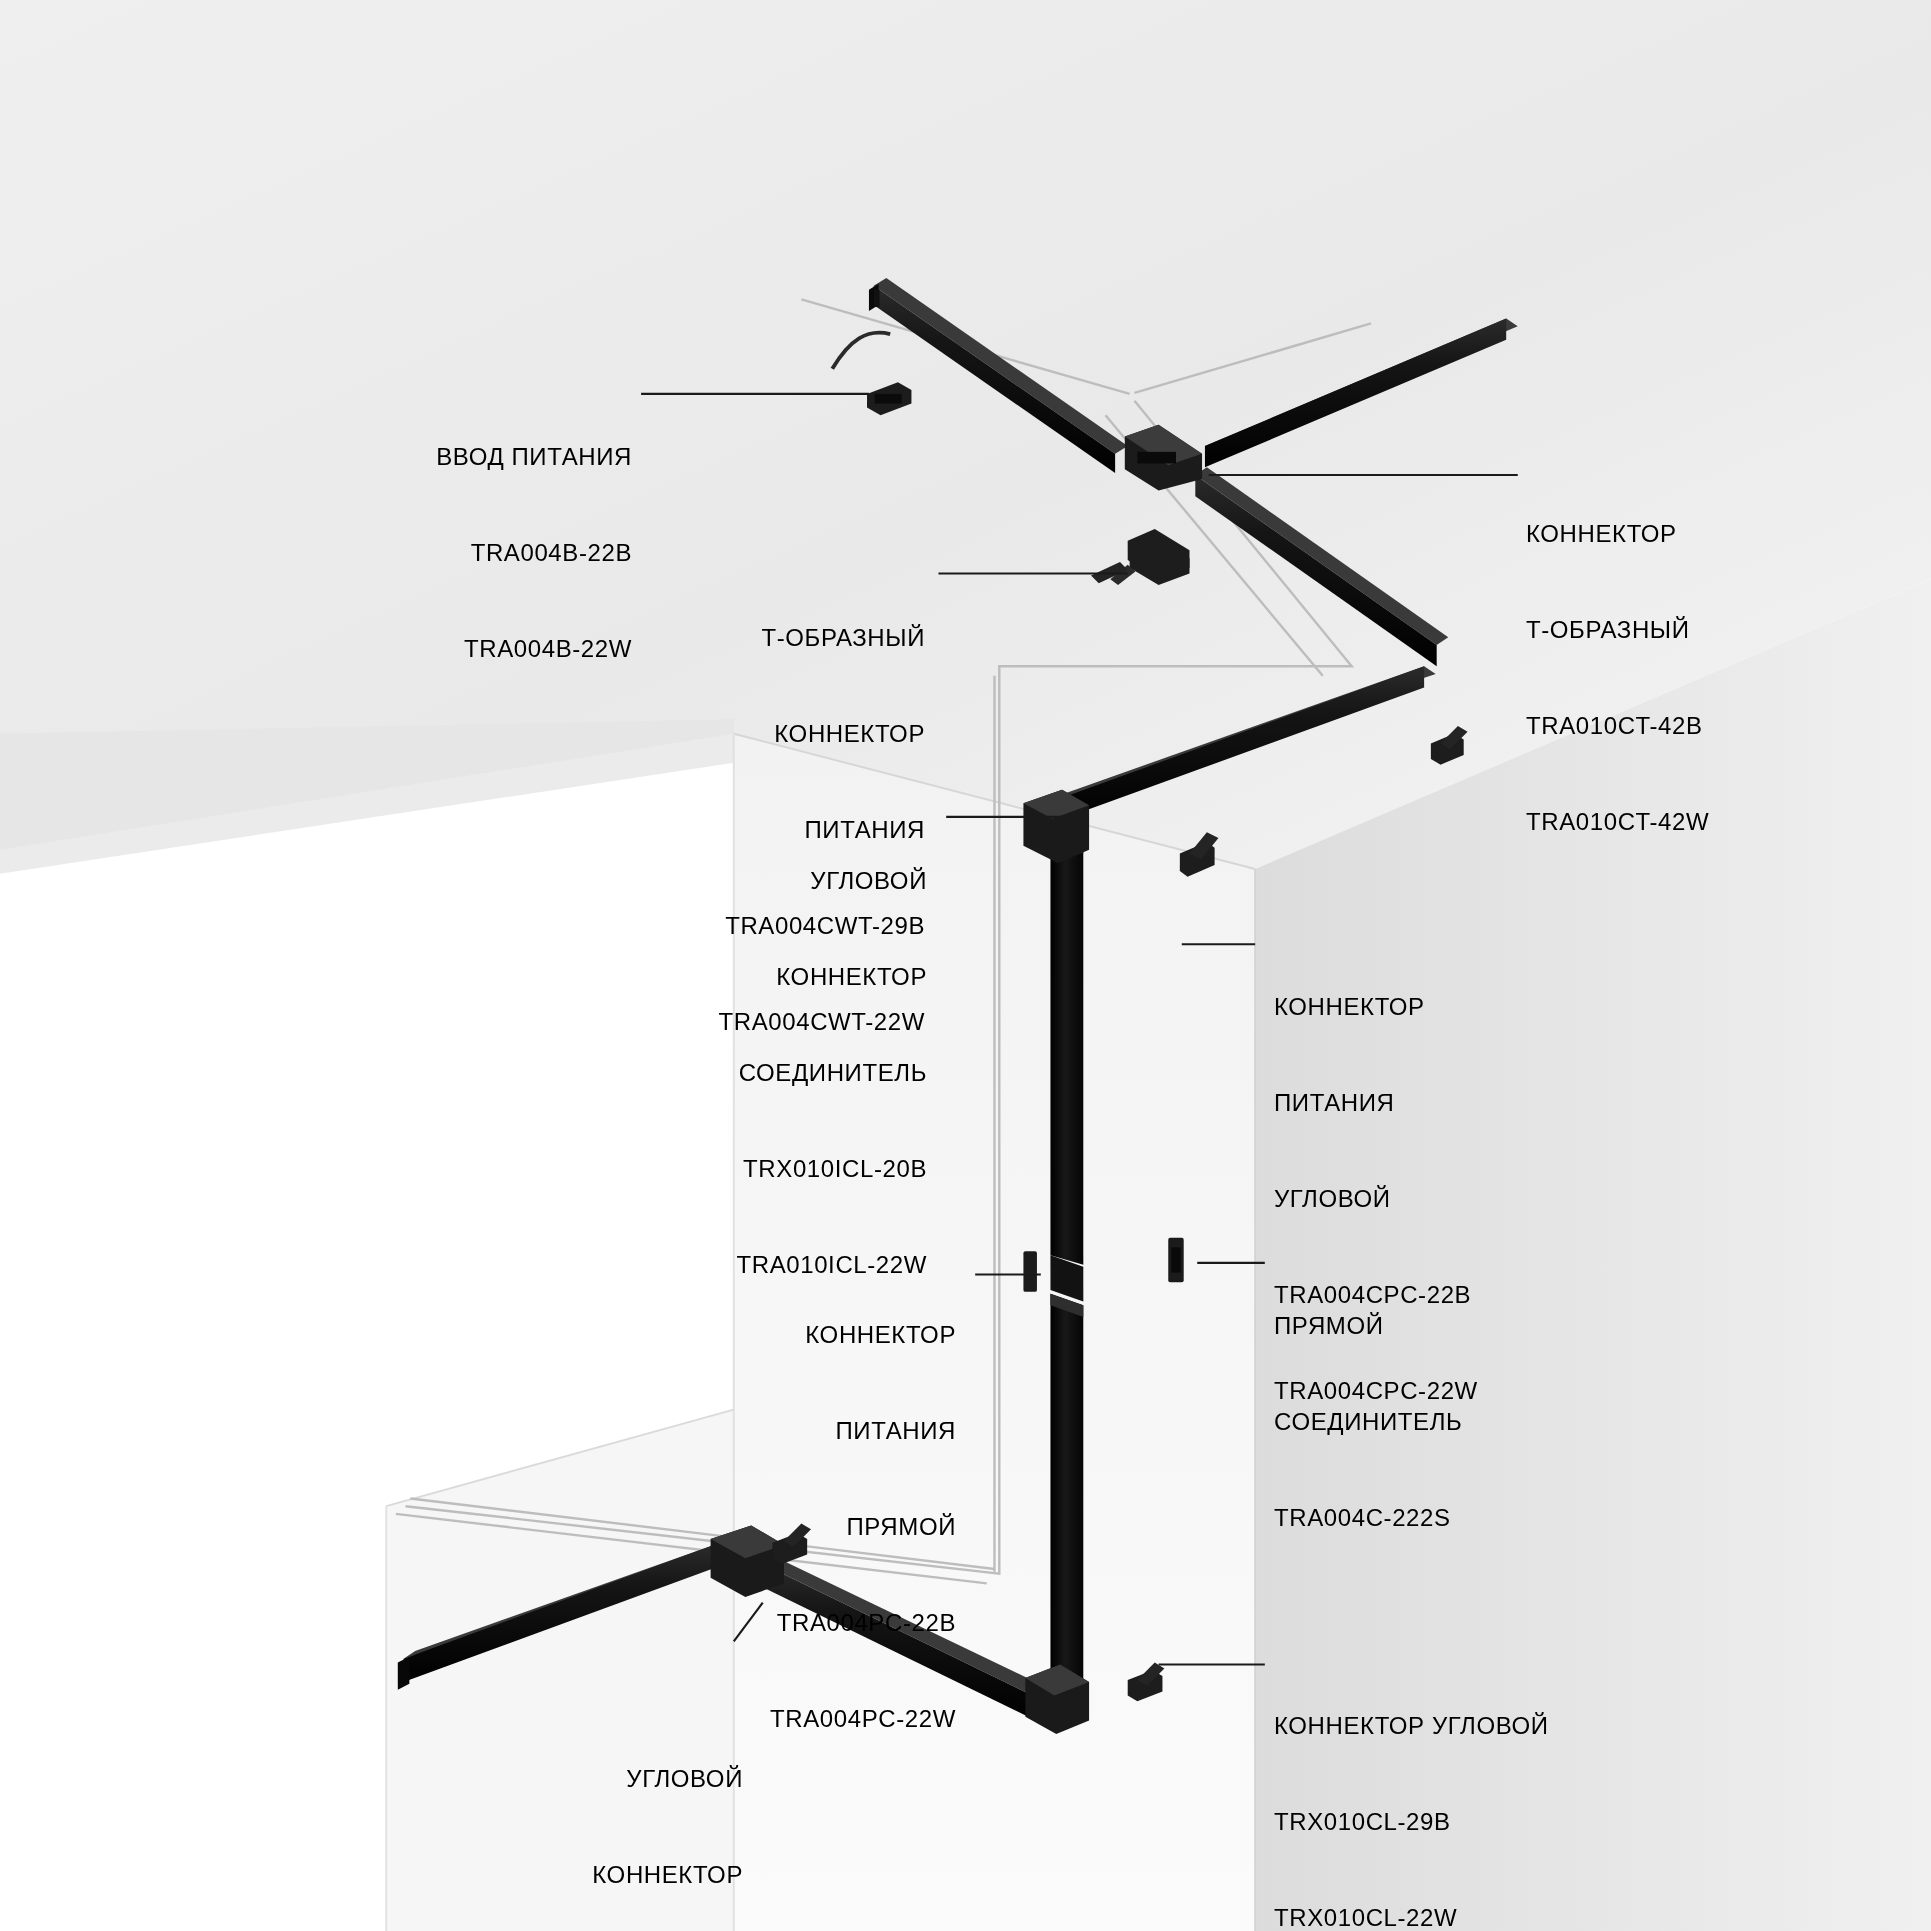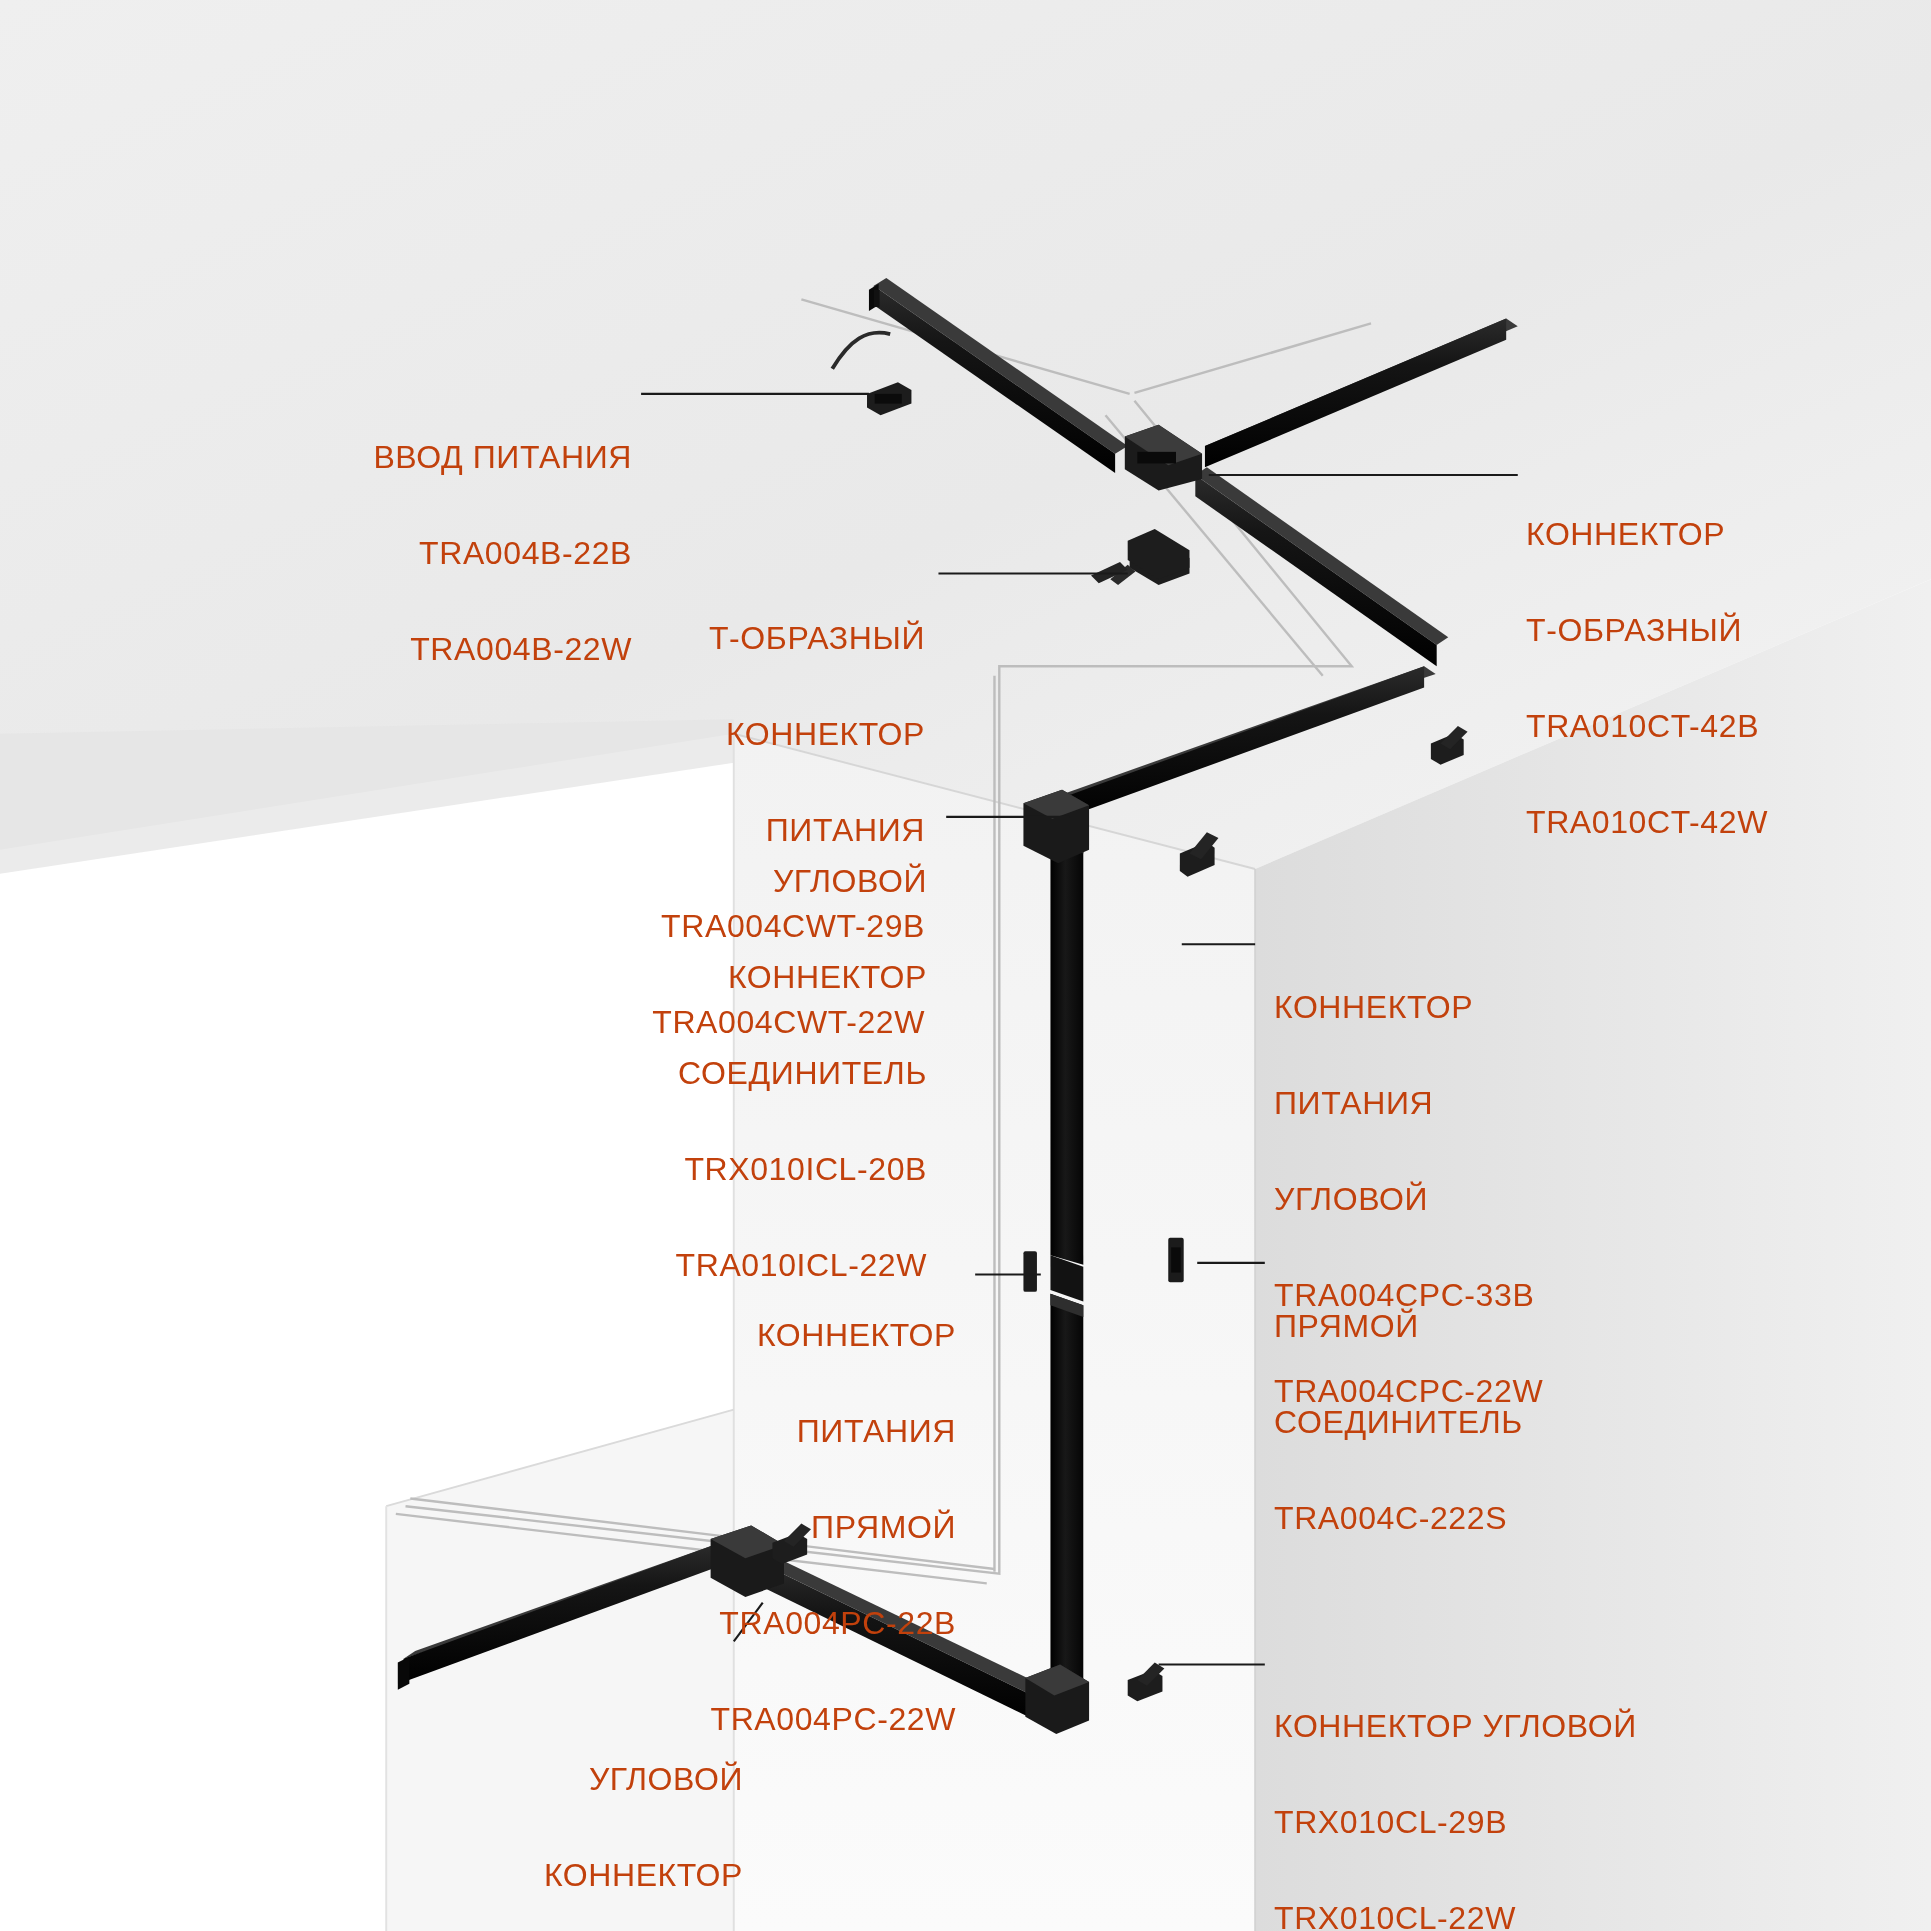--- a/index.html
+++ b/index.html
@@ -8,24 +8,24 @@
     background:#ffffff;
     font-family:"Liberation Sans", sans-serif;
     overflow:hidden;
     position:relative;
   }
   #stage{position:absolute;left:0;top:0;width:1931px;height:1931px;}
   svg#scene{position:absolute;left:0;top:0;width:1931px;height:1931px;}
 
   .callout{
     position:absolute;
-    font-size:32px;
+    font-size:24px;
     line-height:32px;
     letter-spacing:0.6px;
-    color:#c2410c;
+    color:#000000;
     white-space:pre;
     font-weight:400;
   }
   .callout.right{text-align:right;}
   .callout.left{text-align:left;}
   .callout .ttl{font-weight:400;}
 </style>
 </head>
 <body>
 
@@ -250,21 +250,21 @@
     <div>КОННЕКТОР</div>
     <div>СОЕДИНИТЕЛЬ</div>
     <div>TRX010ICL-20B</div>
     <div>TRA010ICL-22W</div>
   </div>
 
   <div class="callout left" style="left:1274px;top:927px;">
     <div>КОННЕКТОР</div>
     <div>ПИТАНИЯ</div>
     <div>УГЛОВОЙ</div>
-    <div>TRA004CPC-33B</div>
+    <div>TRA004CPC-22B</div>
     <div>TRA004CPC-22W</div>
   </div>
 
   <div class="callout left" style="left:1274px;top:1246px;">
     <div>ПРЯМОЙ</div>
     <div>СОЕДИНИТЕЛЬ</div>
     <div>TRA004C-222S</div>
   </div>
 
   <div class="callout right" style="right:975px;top:1255px;">

